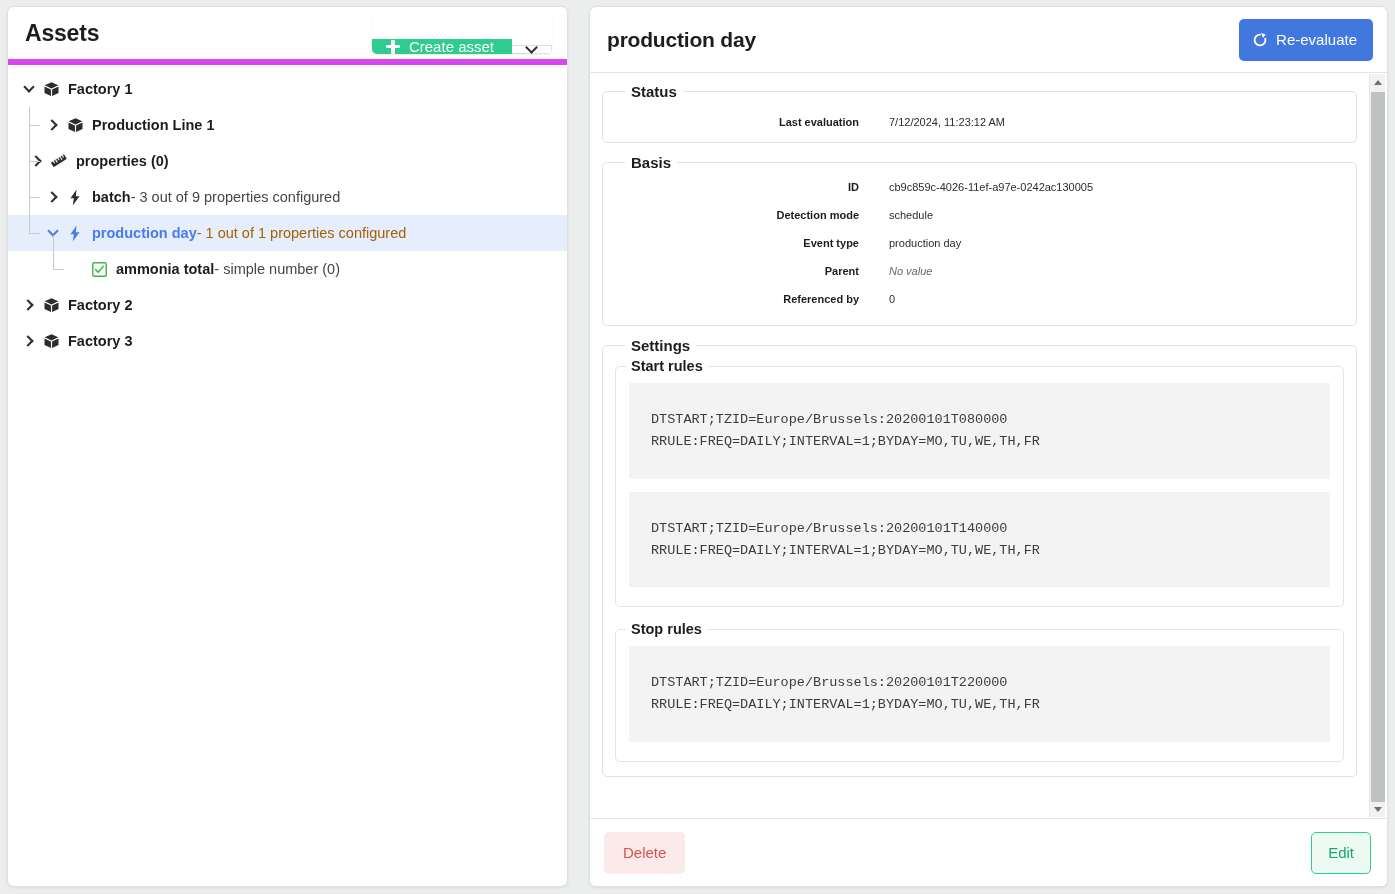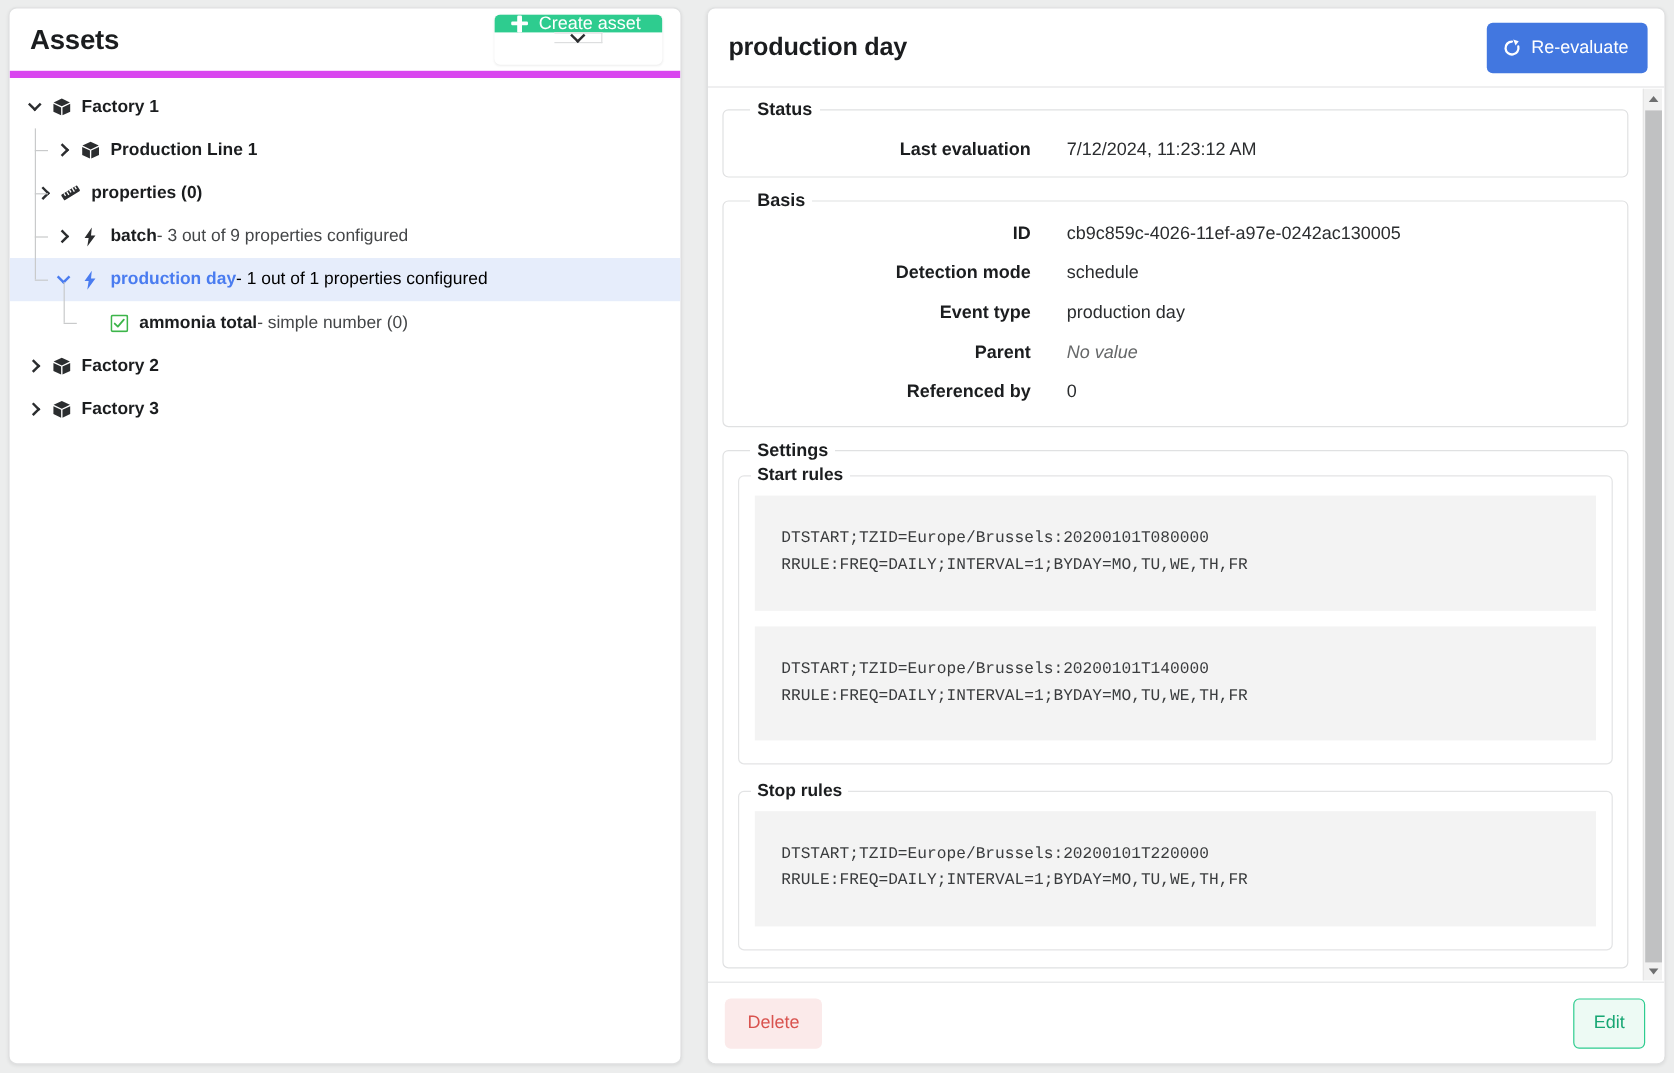--- a/index.html
+++ b/index.html
@@ -44,26 +44,25 @@
   }
   .left-title {
     font-size: 23px;
     font-weight: bold;
     color: #1b1d1f;
     letter-spacing: -0.2px;
   }
   .header-actions {
     margin-left: auto;
     display: flex;
-    align-items: center;
+    align-items: flex-end;
     border-radius: 5px;
     overflow: hidden;
     height: 42px;
     box-shadow: 0 1px 2px rgba(0,0,0,0.07);
-    flex-direction: column;
   }
   .btn-create {
     background: #2ecc8f;
     color: #ffffff;
     border: none;
     font-size: 15px;
     font-family: "Liberation Sans", sans-serif;
     padding: 0 18px 0 14px;
     display: flex;
     align-items: center;
@@ -112,21 +111,21 @@
     align-items: center;
     height: 36px;
     font-size: 14.5px;
     color: #2b2d2f;
     cursor: pointer;
     position: relative;
     white-space: nowrap;
   }
   .tree-row.selected { background: #e6edfb; }
   .tree-row.selected .node-name { color: #4a7cf0; }
-  .tree-row.selected .node-sub { color: #000000; }
+  .tree-row.selected .node-sub { color: #a16207; }
   .tree-row.selected .arrow { border-color: #4a7cf0; }
   .tree-row.selected .ico-bolt svg path { fill: #4a7cf0; }
 
   .arrow-slot {
     width: 22px; min-width: 22px;
     display: flex; align-items: center; justify-content: center;
   }
   .arrow {
     width: 8px; height: 8px;
     border-right: 2.6px solid #2b2d2f;
@@ -220,21 +219,21 @@
     color: #1b1d1f;
     padding: 0 6px;
     margin-left: 22px;
   }
   .box-inner { padding: 10px 14px 14px 14px; }
 
   .kv-row {
     display: flex;
     align-items: flex-end;
     margin-bottom: 16px;
-    font-size: 15px;
+    font-size: 11px;
   }
   .kv-row:last-child { margin-bottom: 6px; }
   .kv-label {
     width: 272px;
     min-width: 272px;
     text-align: right;
     font-weight: bold;
     color: #1b1d1f;
     padding-right: 30px;
   }

